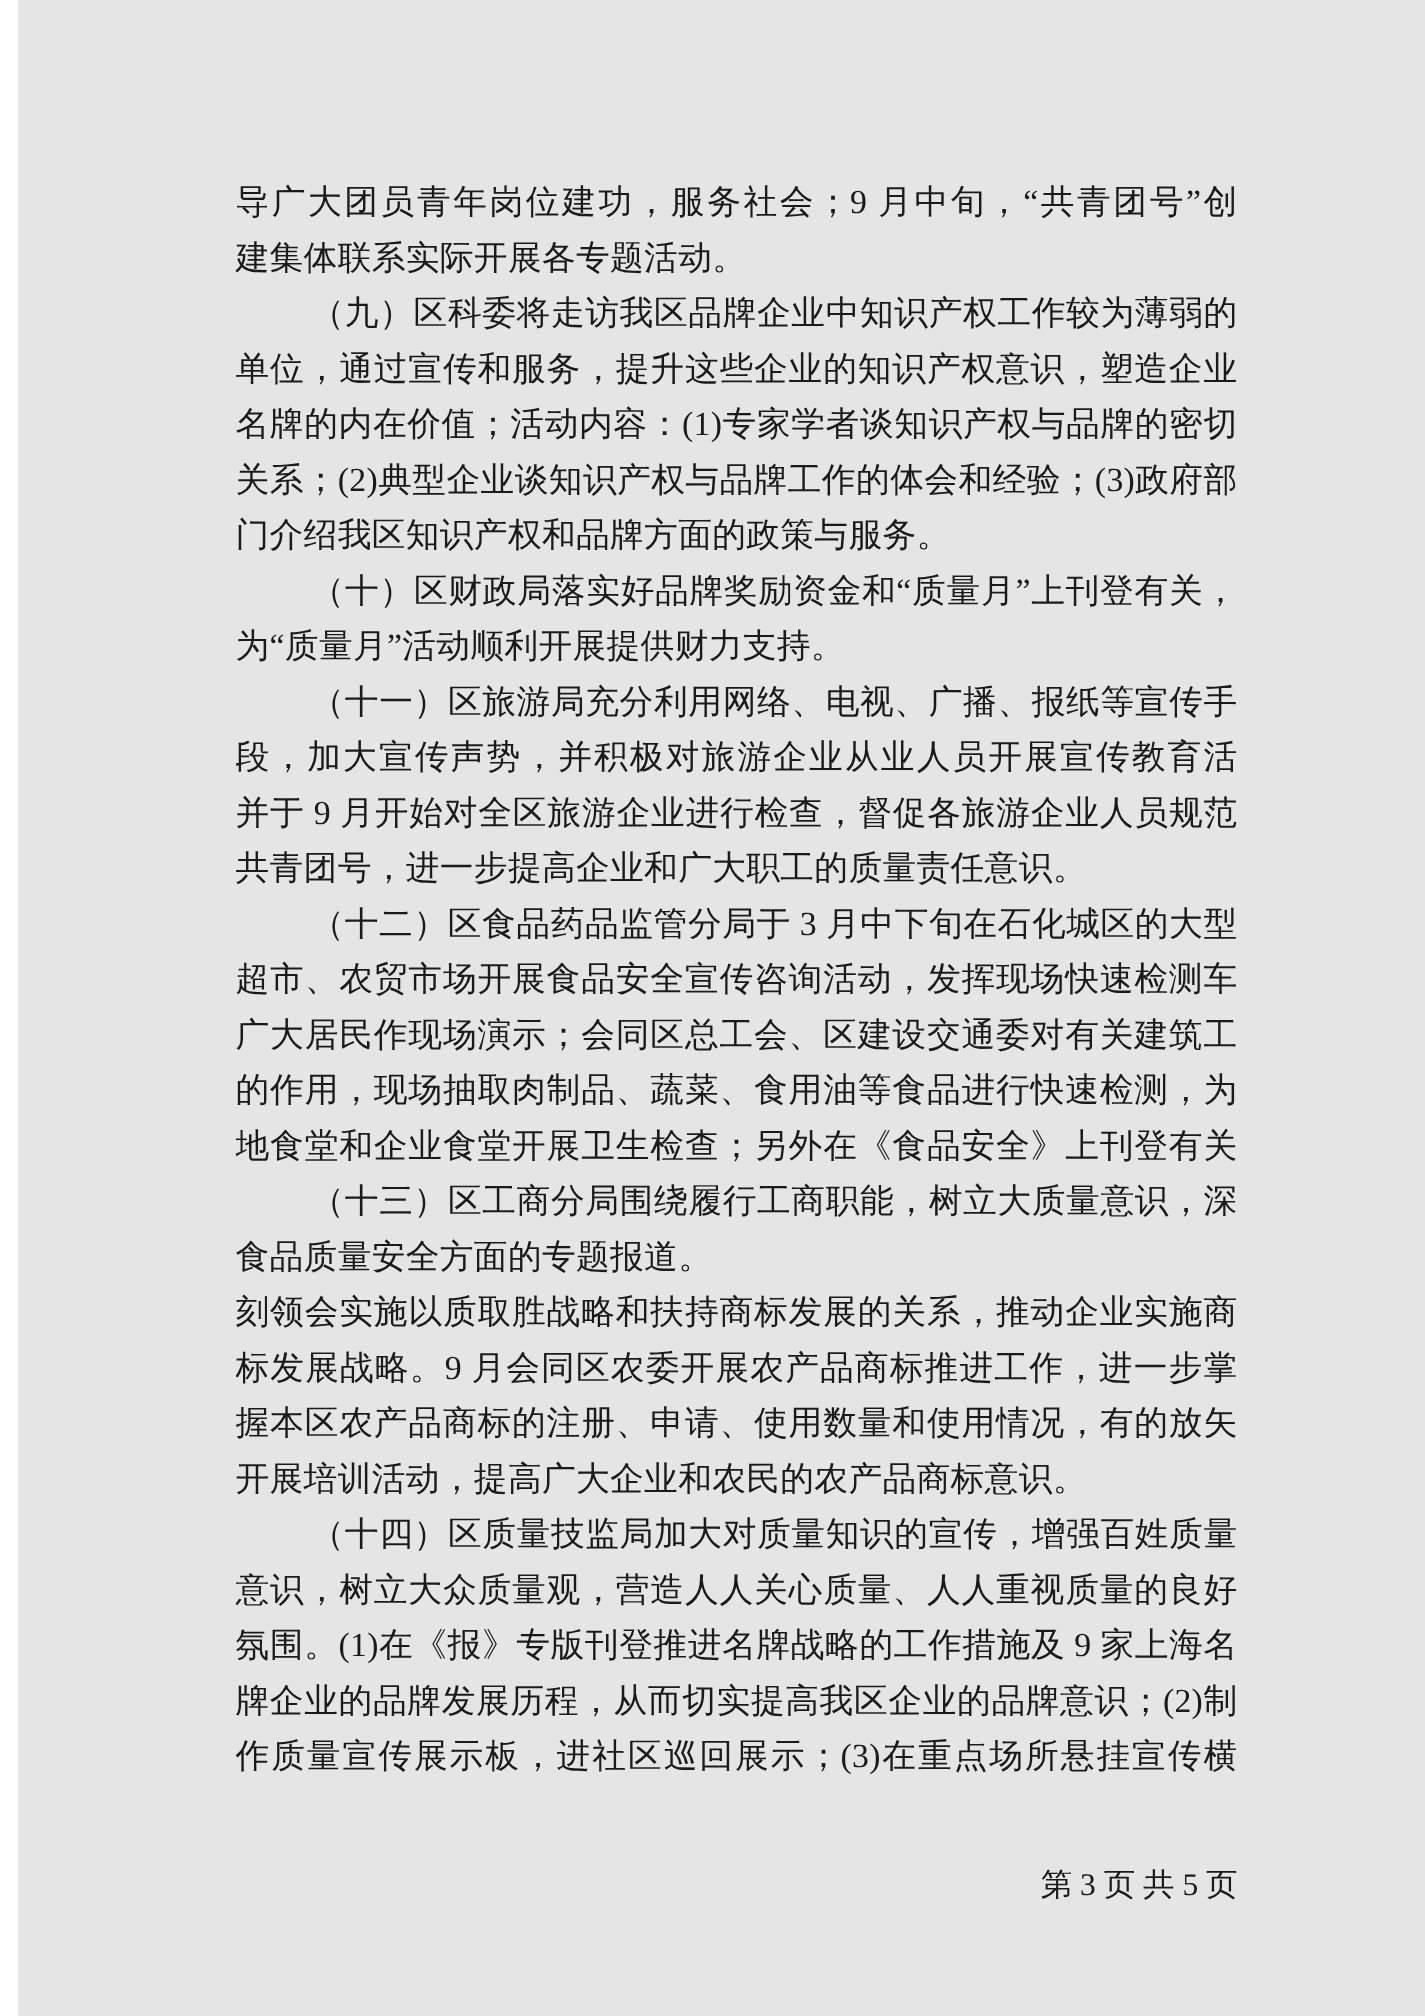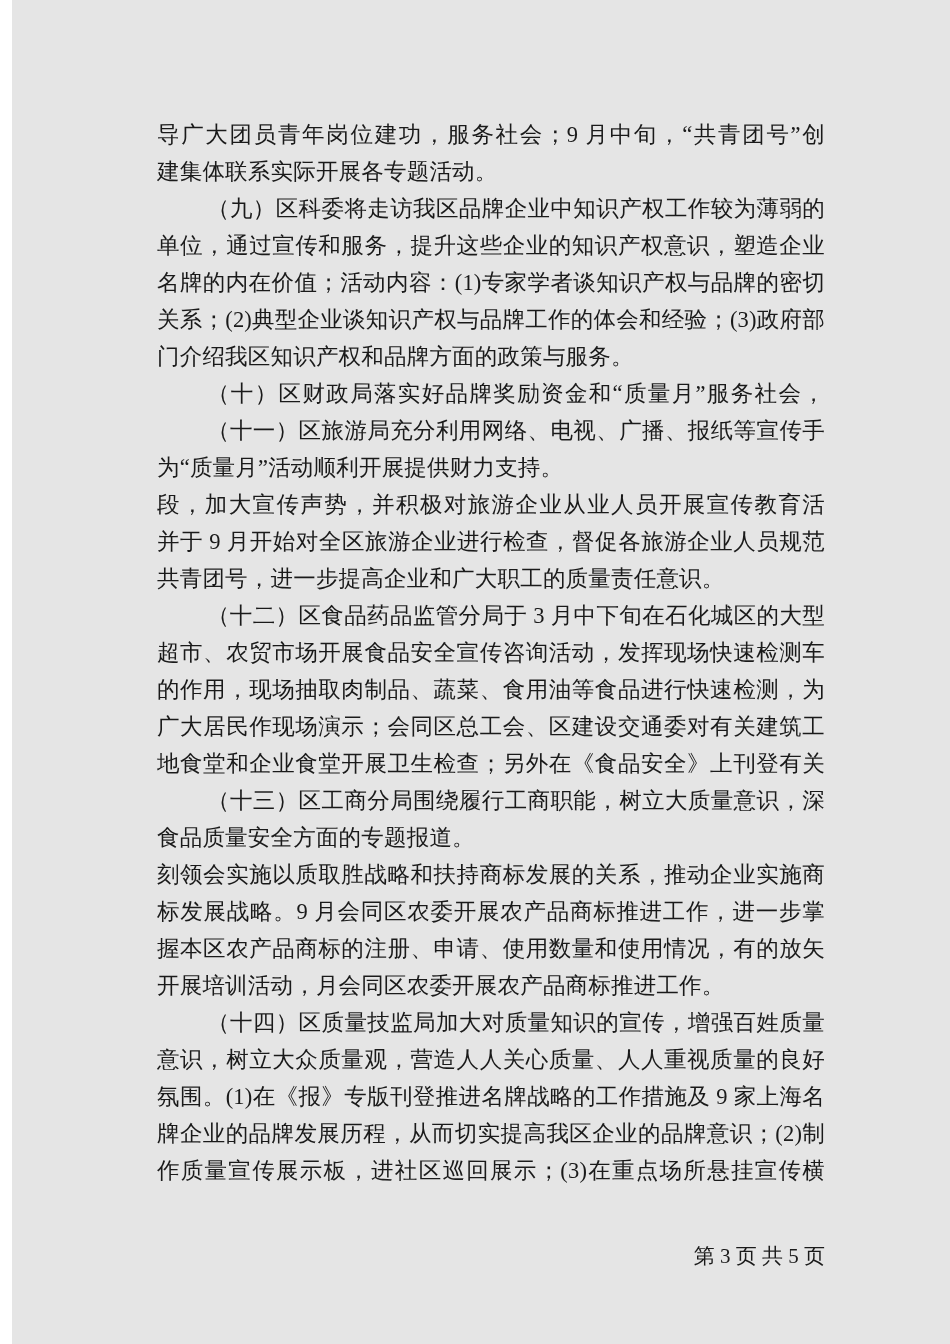--- a/index.html
+++ b/index.html
@@ -55,37 +55,37 @@
 
 <div class="page">
   <div class="text-block">
       <div class="line stretch">导广大团员青年岗位建功，服务社会；9 月中旬，“共青团号”创</div>
       <div class="line">建集体联系实际开展各专题活动。</div>
       <div class="line indent stretch">（九）区科委将走访我区品牌企业中知识产权工作较为薄弱的</div>
       <div class="line stretch">单位，通过宣传和服务，提升这些企业的知识产权意识，塑造企业</div>
       <div class="line stretch">名牌的内在价值；活动内容：(1)专家学者谈知识产权与品牌的密切</div>
       <div class="line stretch">关系；(2)典型企业谈知识产权与品牌工作的体会和经验；(3)政府部</div>
       <div class="line">门介绍我区知识产权和品牌方面的政策与服务。</div>
-      <div class="line indent stretch">（十）区财政局落实好品牌奖励资金和“质量月”服务社会，</div>
+      <div class="line indent stretch">（十）区财政局落实好品牌奖励资金和“质量月”上刊登有关，</div>
+      <div class="line">为“质量月”活动顺利开展提供财力支持。</div>
       <div class="line indent stretch">（十一）区旅游局充分利用网络、电视、广播、报纸等宣传手</div>
-      <div class="line">为“质量月”活动顺利开展提供财力支持。</div>
       <div class="line stretch">段，加大宣传声势，并积极对旅游企业从业人员开展宣传教育活动；</div>
       <div class="line stretch">并于 9 月开始对全区旅游企业进行检查，督促各旅游企业人员规范</div>
       <div class="line">共青团号，进一步提高企业和广大职工的质量责任意识。</div>
       <div class="line indent stretch">（十二）区食品药品监管分局于 3 月中下旬在石化城区的大型</div>
       <div class="line stretch">超市、农贸市场开展食品安全宣传咨询活动，发挥现场快速检测车</div>
+      <div class="line stretch">广大居民作现场演示；会同区总工会、区建设交通委对有关建筑工</div>
       <div class="line stretch">的作用，现场抽取肉制品、蔬菜、食用油等食品进行快速检测，为</div>
-      <div class="line stretch">广大居民作现场演示；会同区总工会、区建设交通委对有关建筑工</div>
       <div class="line stretch">地食堂和企业食堂开展卫生检查；另外在《食品安全》上刊登有关</div>
       <div class="line indent stretch">（十三）区工商分局围绕履行工商职能，树立大质量意识，深</div>
       <div class="line">食品质量安全方面的专题报道。</div>
       <div class="line stretch">刻领会实施以质取胜战略和扶持商标发展的关系，推动企业实施商</div>
       <div class="line stretch">标发展战略。9 月会同区农委开展农产品商标推进工作，进一步掌</div>
       <div class="line stretch">握本区农产品商标的注册、申请、使用数量和使用情况，有的放矢</div>
-      <div class="line">开展培训活动，月会同区农委开展农产品商标推进工作。</div>
+      <div class="line">开展培训活动，提高广大企业和农民的农产品商标意识。</div>
       <div class="line indent stretch">（十四）区质量技监局加大对质量知识的宣传，增强百姓质量</div>
       <div class="line stretch">意识，树立大众质量观，营造人人关心质量、人人重视质量的良好</div>
       <div class="line stretch">氛围。(1)在《报》专版刊登推进名牌战略的工作措施及 9 家上海名</div>
       <div class="line stretch">牌企业的品牌发展历程，从而切实提高我区企业的品牌意识；(2)制</div>
       <div class="line stretch">作质量宣传展示板，进社区巡回展示；(3)在重点场所悬挂宣传横幅，</div>
     </div>
   <div class="footer">第 3 页 共 5 页</div>
 </div>
 
 </body></html>

